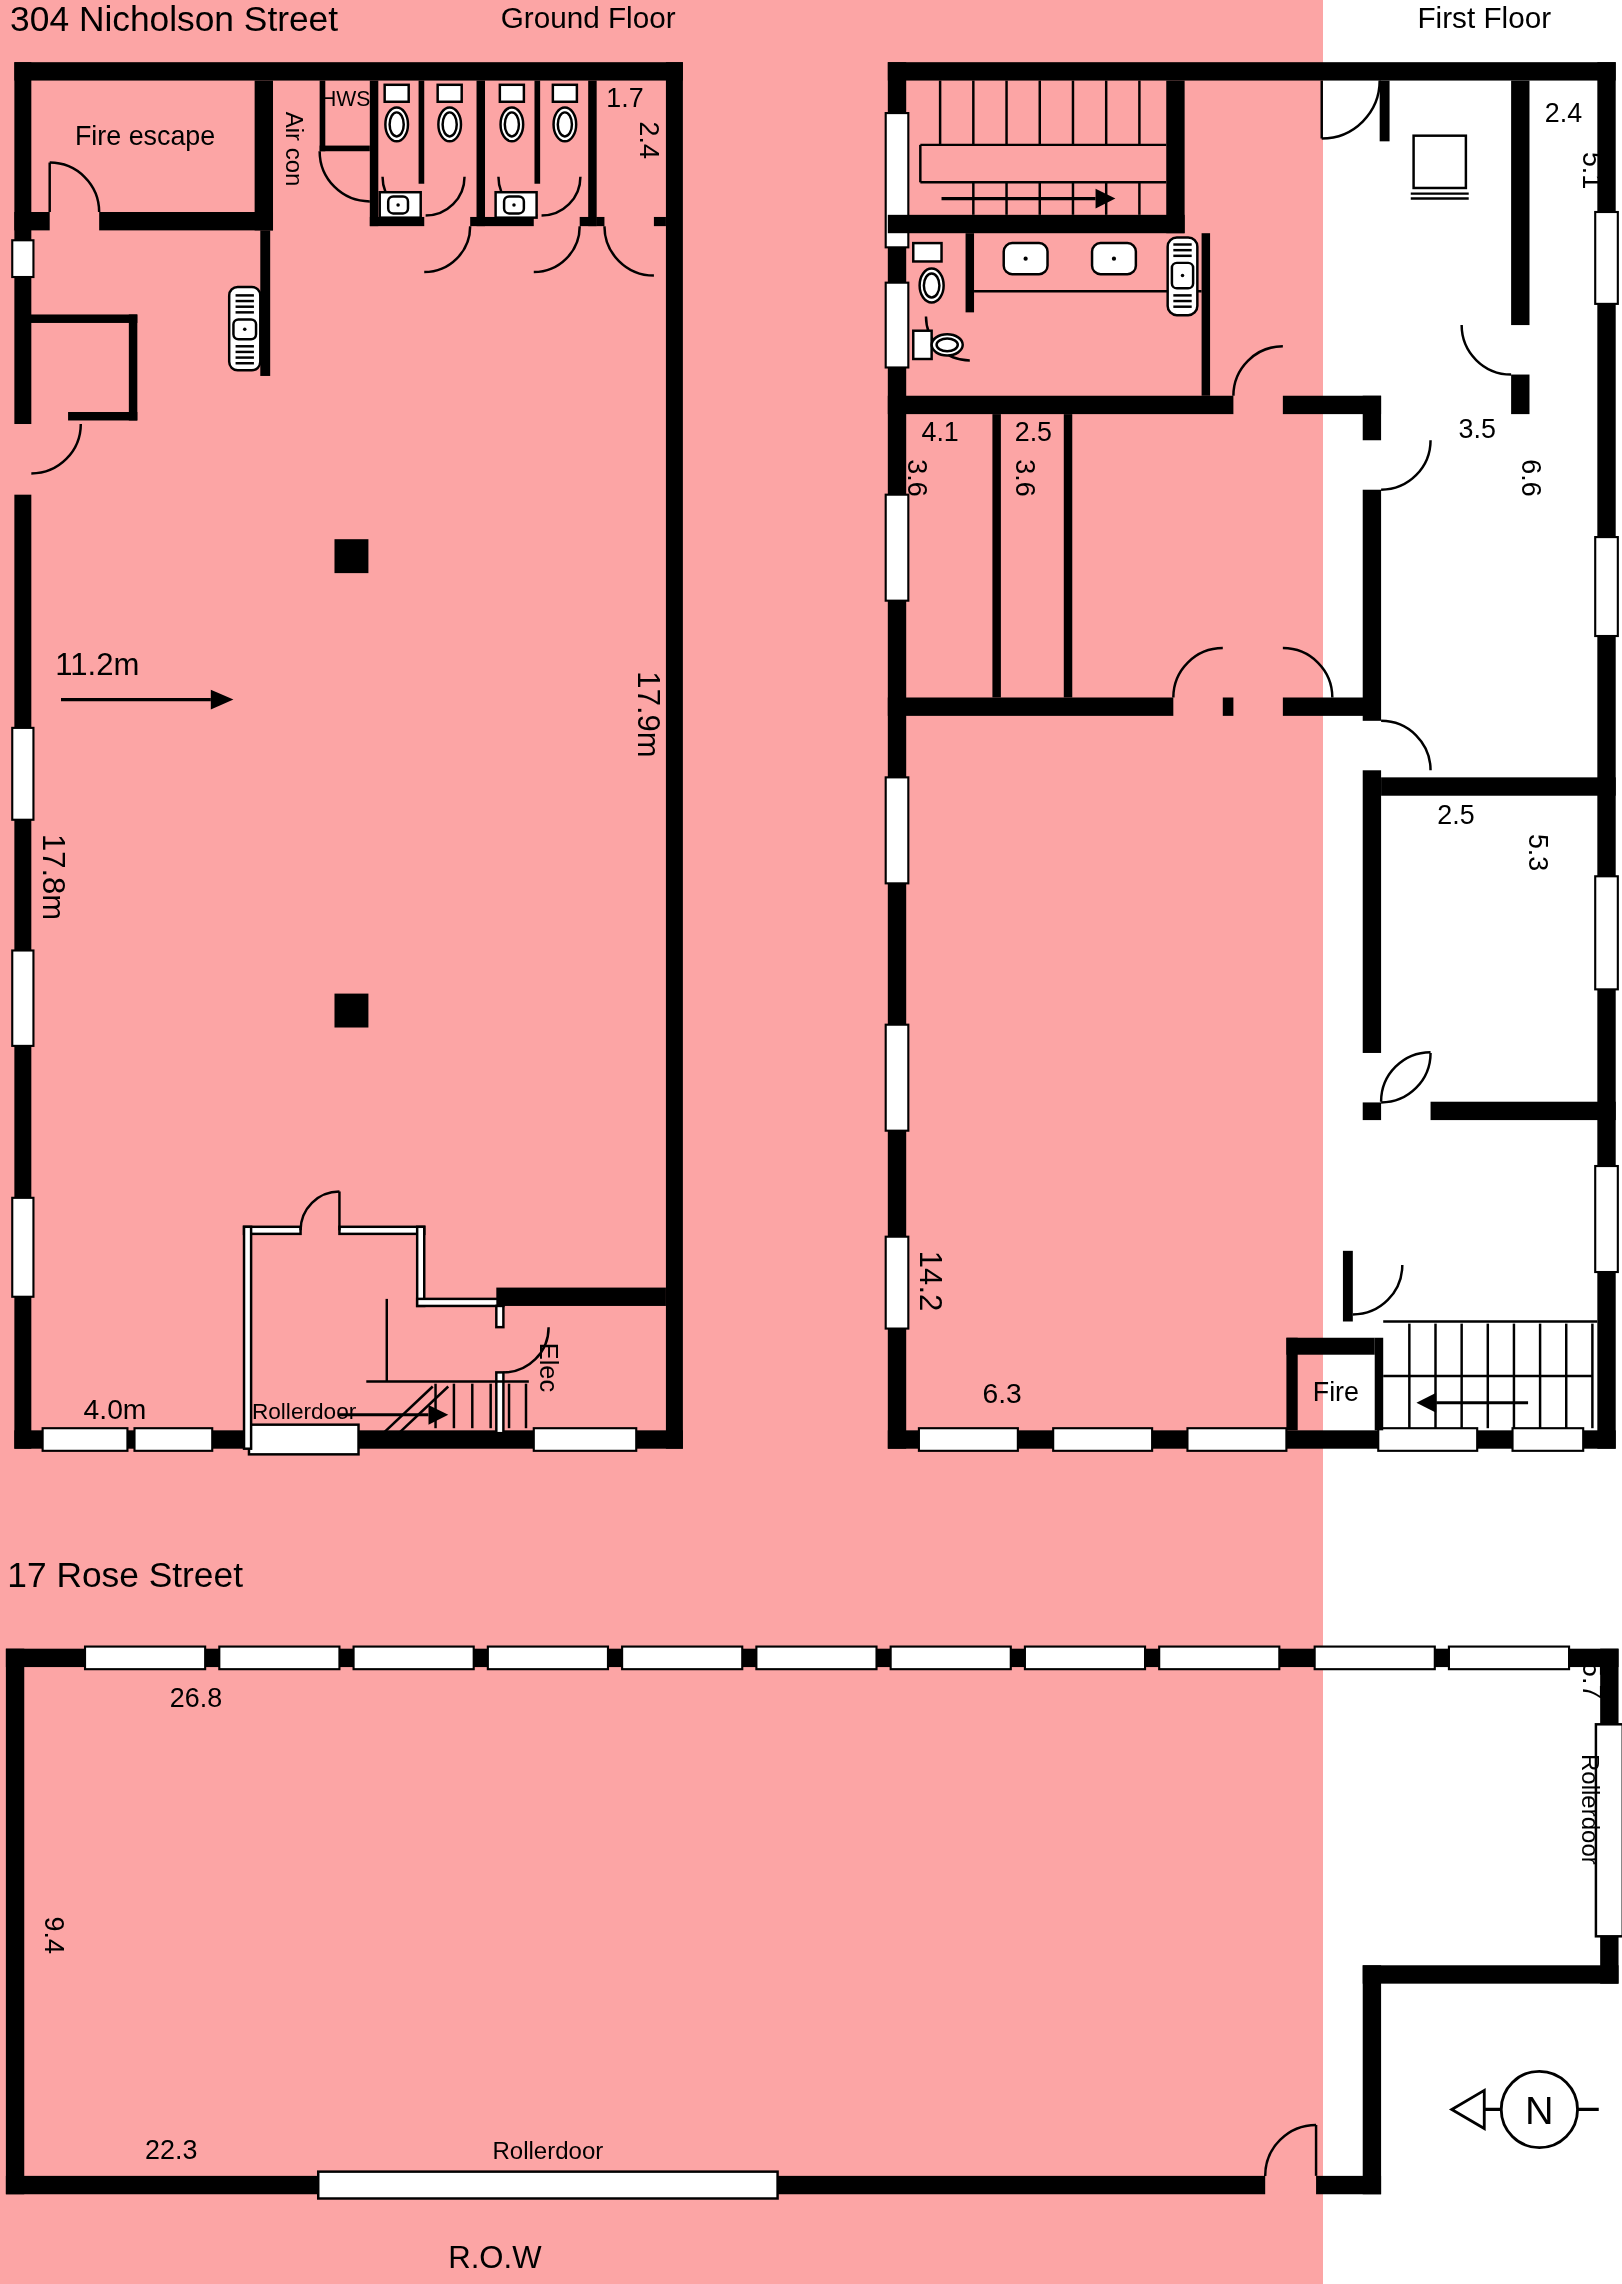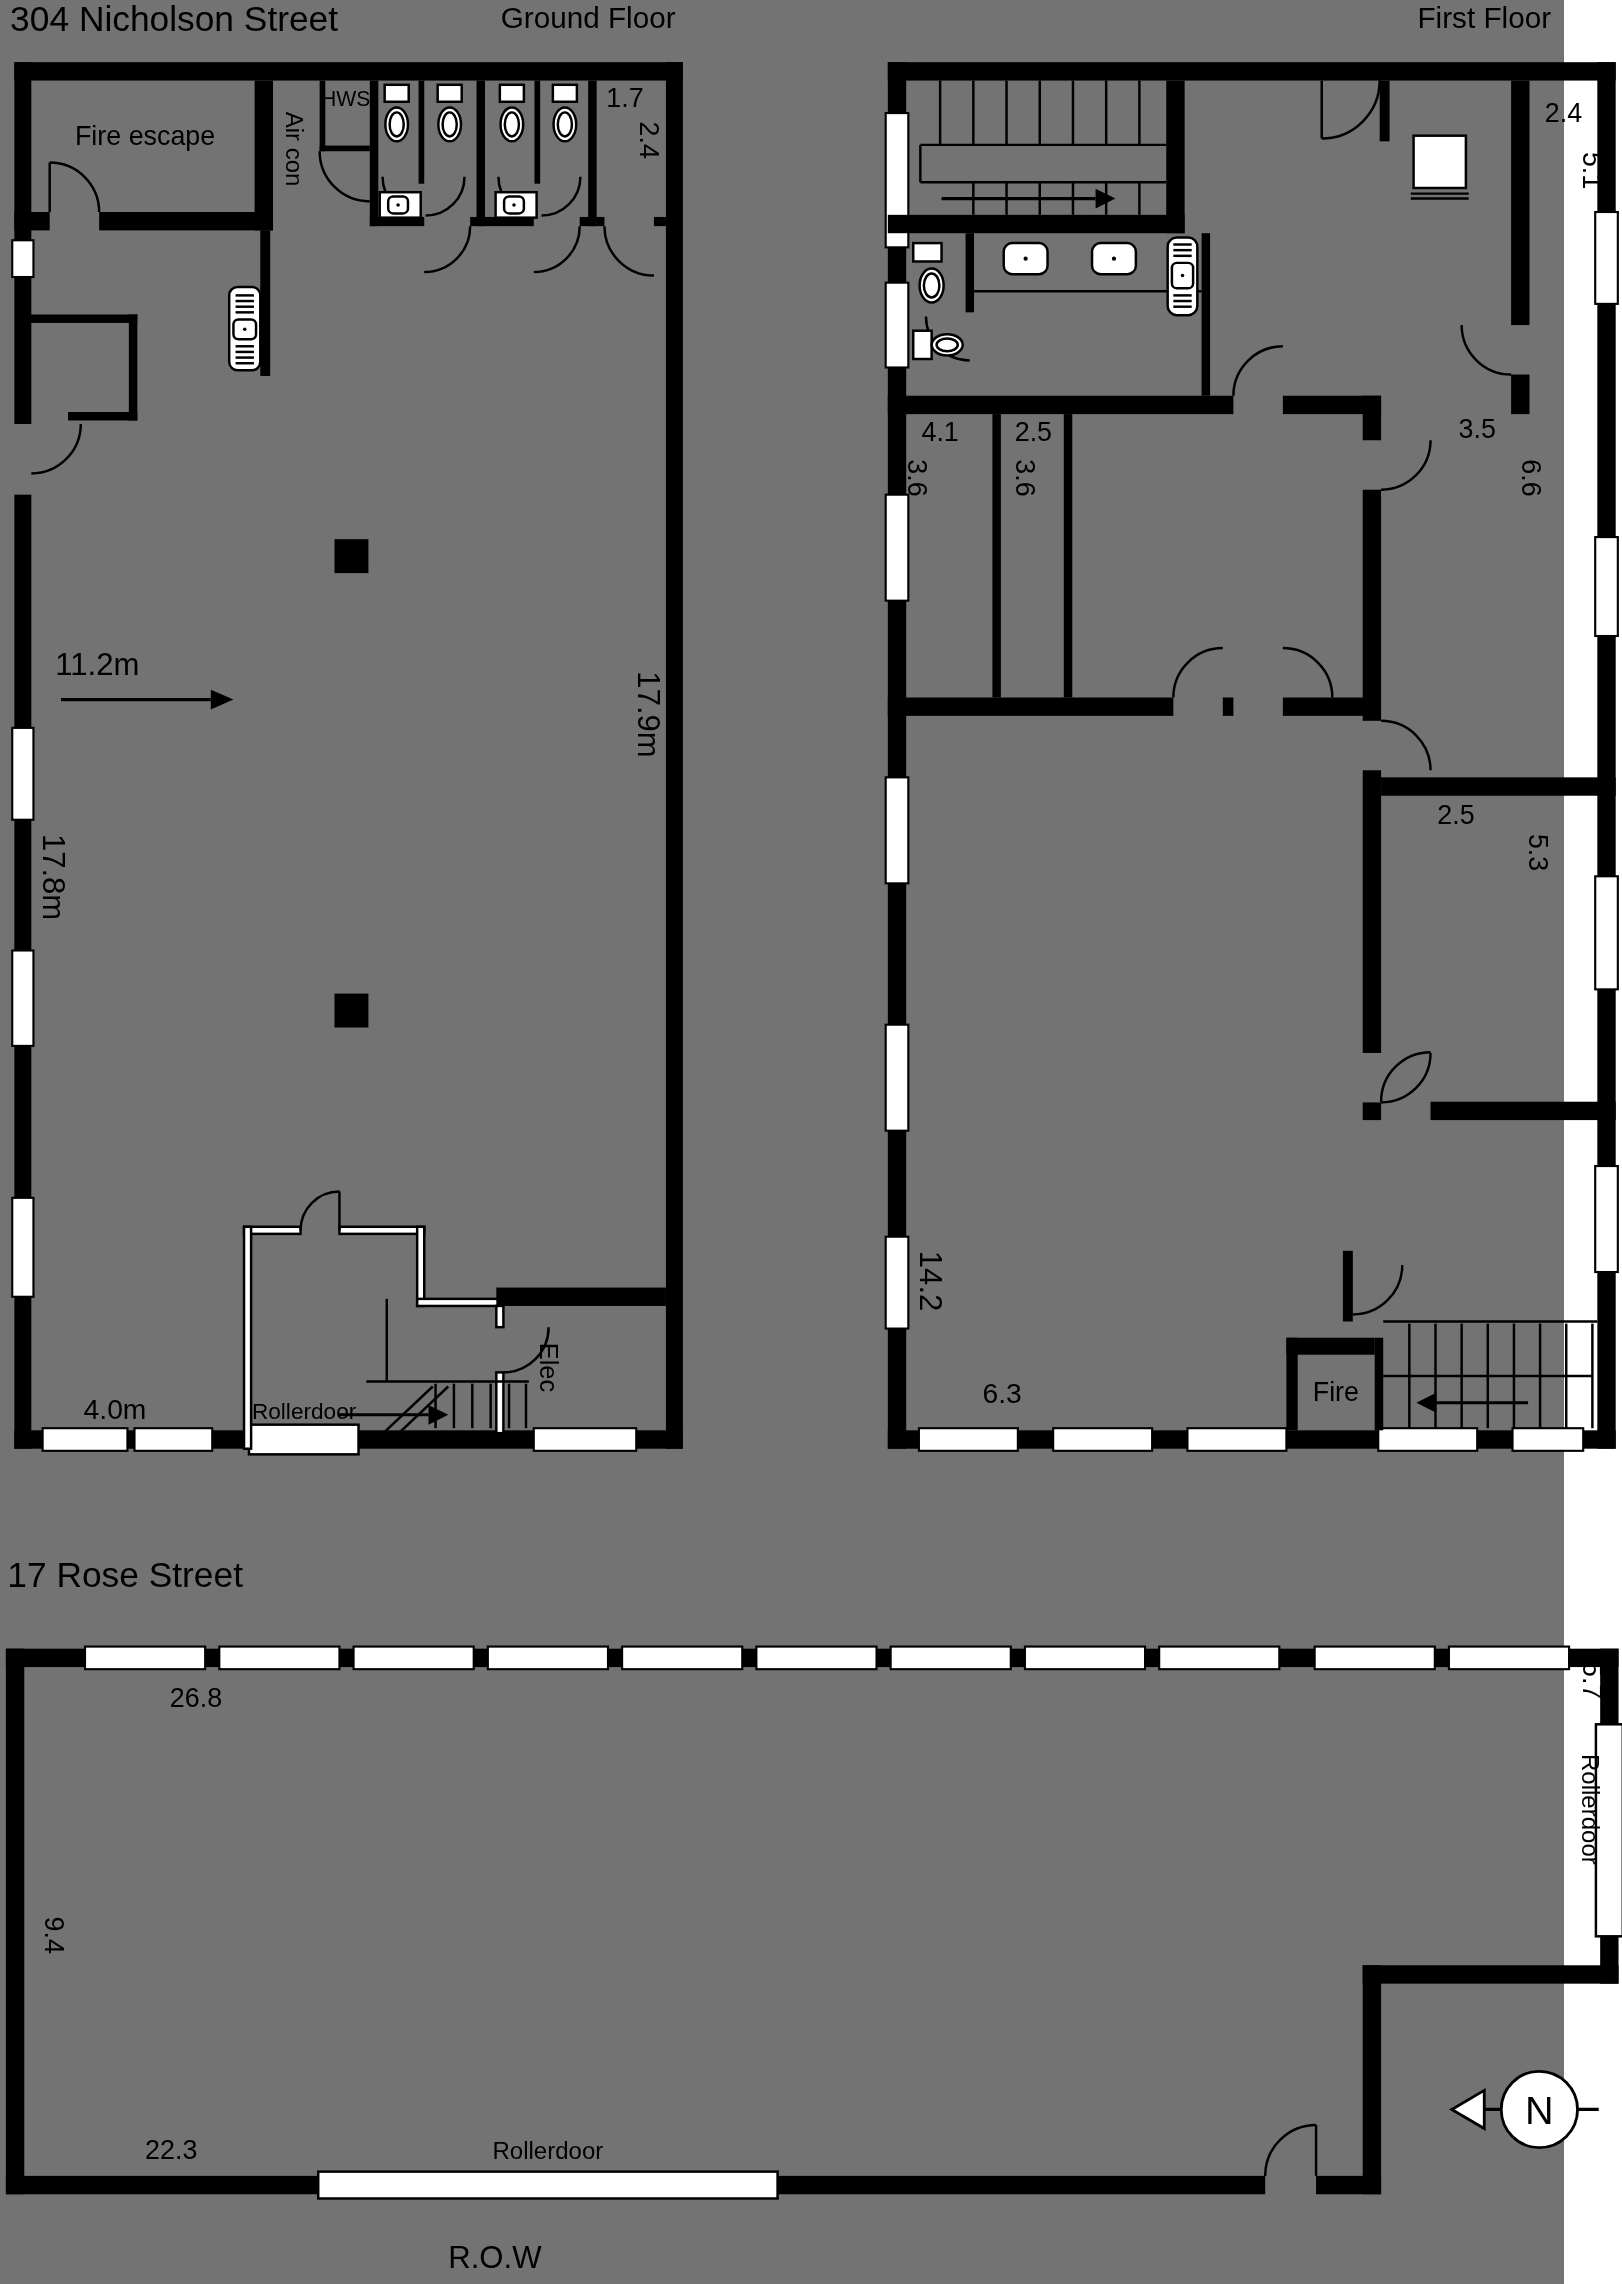--- a/index.html
+++ b/index.html
@@ -1,16 +1,16 @@
 <!DOCTYPE html>
 <html style="font-size:11.3px"><head>
 <meta charset="utf-8">
 <style>
   html,body{margin:0;padding:0;background:#fff;}
-  .page{width:1564px;height:2284px;background:#737373;position:relative;}
+  .page{width:1323px;height:2284px;background:#fca5a5;position:relative;}
   svg{display:block;}
   text{font-family:"Liberation Sans","DejaVu Sans",sans-serif;fill:#000;}
   .t50{font-size:50px;}
   .t42{font-size:42px;}
   .t44{font-size:44px;}
   .t40{font-size:40px;}
   .t38{font-size:38px;}
   .t36{font-size:36px;}
   .t34{font-size:34px;}
   .t32{font-size:32px;}

